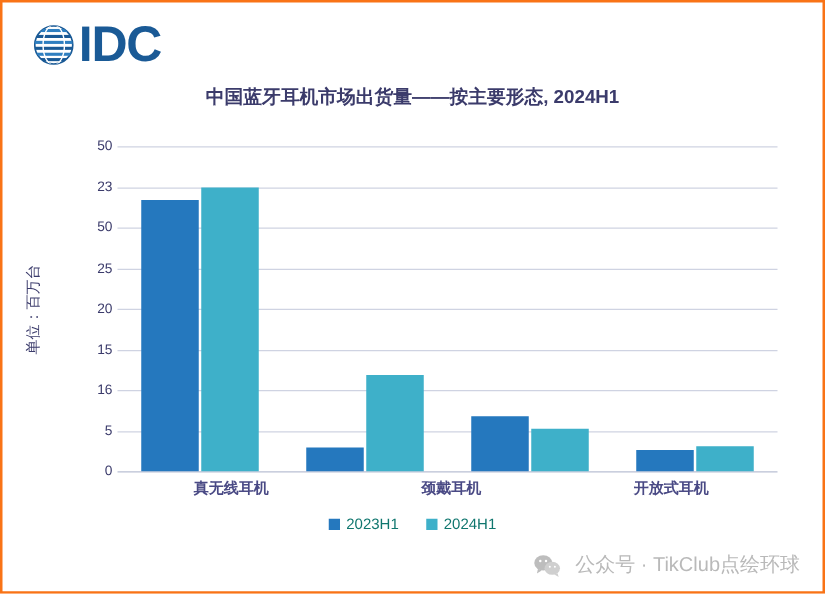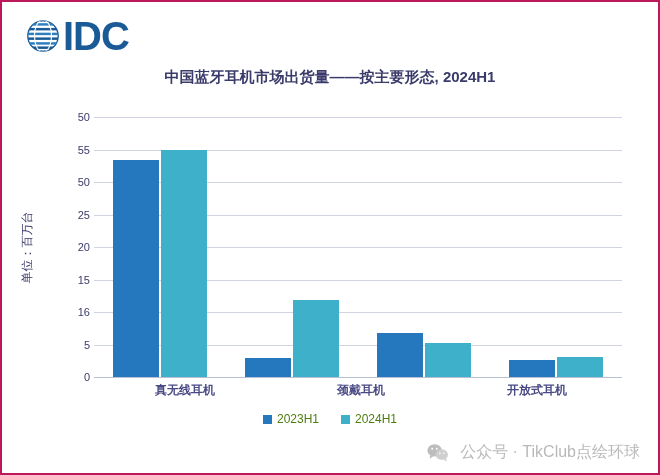--- a/index.html
+++ b/index.html
@@ -8,21 +8,21 @@
     background: #ffffff;
   }
   body {
     font-family: "Liberation Sans", "DejaVu Sans", sans-serif;
   }
   #screenshot {
     position: relative;
     width: 660px;
     height: 475px;
     background: #ffffff;
-    border: 2px solid #be185d;
+    border: 2px solid #f97316;
     box-sizing: border-box;
     overflow: hidden;
   }
 
   
   .logo-wrap {
     position: absolute;
     left: 22px;
     top: 12px;
     display: flex;
@@ -162,21 +162,21 @@
     align-items: center;
     gap: 5px;
   }
   .legend-swatch {
     width: 9px;
     height: 9px;
     display: inline-block;
   }
   .legend-label {
     font-size: 12px;
-    color: #4d7c0f;
+    color: #0f766e;
     font-family: "Liberation Sans", sans-serif;
   }
 
   
   .source {
     position: absolute;
     left: 28px;
     top: 448px;
     font-size: 12px;
     color: #3b3b6b;
@@ -229,21 +229,21 @@
   </div>
 
   <div class="chart-title">中国蓝牙耳机市场出货量——按主要形态, 2024H1</div>
 
   <div class="axis-title">
     <span>单位：百万台</span>
   </div>
 
   <div class="ytick-holder" id="ytick-holder">
       <div class="ytick-label" style="top: 0px;">50</div>
-      <div class="ytick-label" style="top: 32.5px;">55</div>
+      <div class="ytick-label" style="top: 32.5px;">23</div>
       <div class="ytick-label" style="top: 65px;">50</div>
       <div class="ytick-label" style="top: 97.5px;">25</div>
       <div class="ytick-label" style="top: 130px;">20</div>
       <div class="ytick-label" style="top: 162.5px;">15</div>
       <div class="ytick-label" style="top: 195px;">16</div>
       <div class="ytick-label" style="top: 227.5px;">5</div>
       <div class="ytick-label" style="top: 260px;">0</div>
     </div>
 
   <div class="plot-area">

